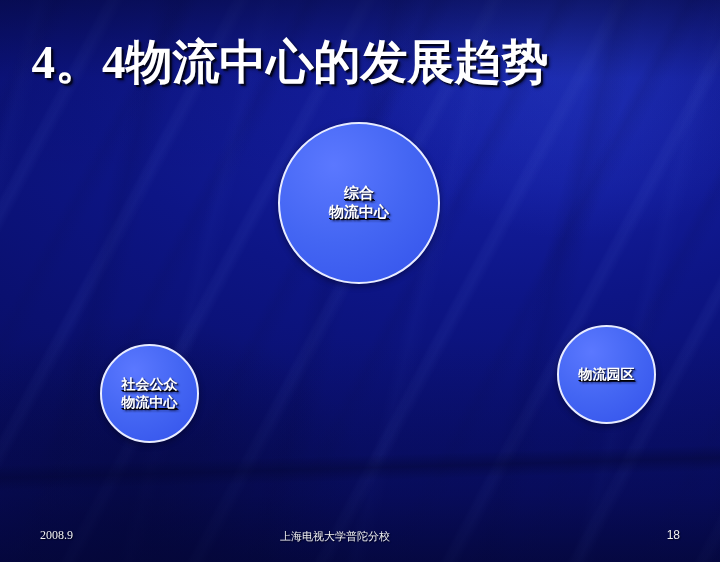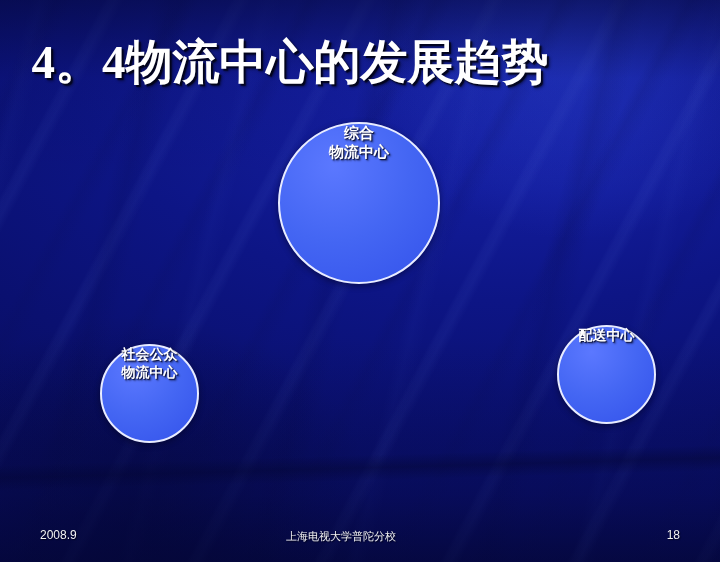--- a/index.html
+++ b/index.html
@@ -115,23 +115,24 @@
 
   
   .circle {
     position: absolute;
     border-radius: 50%;
     background:
       radial-gradient(115% 115% at 34% 26%, #5b78ff 0%, #4466f3 42%, #3a5aee 68%, #3351e4 100%);
     border: 2px solid #e8ecff;
     box-sizing: border-box;
     display: flex;
-    align-items: flex-start;
+    align-items: center;
     justify-content: center;
     box-shadow: 0 2px 6px rgba(0,0,20,0.45);
+    text-decoration: underline;
   }
   .circle .label {
     text-align: center;
     color: #ffffff;
     font-weight: bold;
     line-height: 1.28;
     text-shadow: 1px 1px 1px rgba(0,0,20,0.85), 2px 2px 2px rgba(0,0,20,0.45);
     font-family: "Liberation Serif", "DejaVu Serif", serif;
     white-space: pre-line;
     user-select: none;
@@ -174,25 +175,25 @@
     width: 720px;
     height: 40px;
   }
   .footer-date {
     position: absolute;
     left: 40px;
     top: 6px;
     font-size: 12px;
     color: #f2f2f2;
     text-shadow: 1px 1px 1px rgba(0,0,20,0.8);
-    font-family: Liberation Sans, sans-serif;
+    font-family: Liberation Serif, serif;
   }
   .footer-center {
     position: absolute;
-    left: 14px;
+    left: 8px;
     top: 7px;
     width: 654px;
     text-align: center;
     font-size: 11px;
     color: #f2f2f2;
     text-shadow: 1px 1px 1px rgba(0,0,20,0.8);
     font-family: "Liberation Serif", "DejaVu Serif", serif;
   }
   .footer-page {
     position: absolute;
@@ -224,21 +225,21 @@
 物流中心</div>
   </div>
 
   <div class="circle" id="circle-public">
     <div class="label">社会公众
 物流中心</div>
   </div>
 
 
   <div class="circle" id="circle-park">
-    <div class="label">配送中心</div>
+    <div class="label">物流园区</div>
   </div>
 
   <div class="footer">
     <div class="footer-date">2008.9</div>
     <div class="footer-center">上海电视大学普陀分校</div>
     <div class="footer-page">18</div>
   </div>
 
 </div>
 

